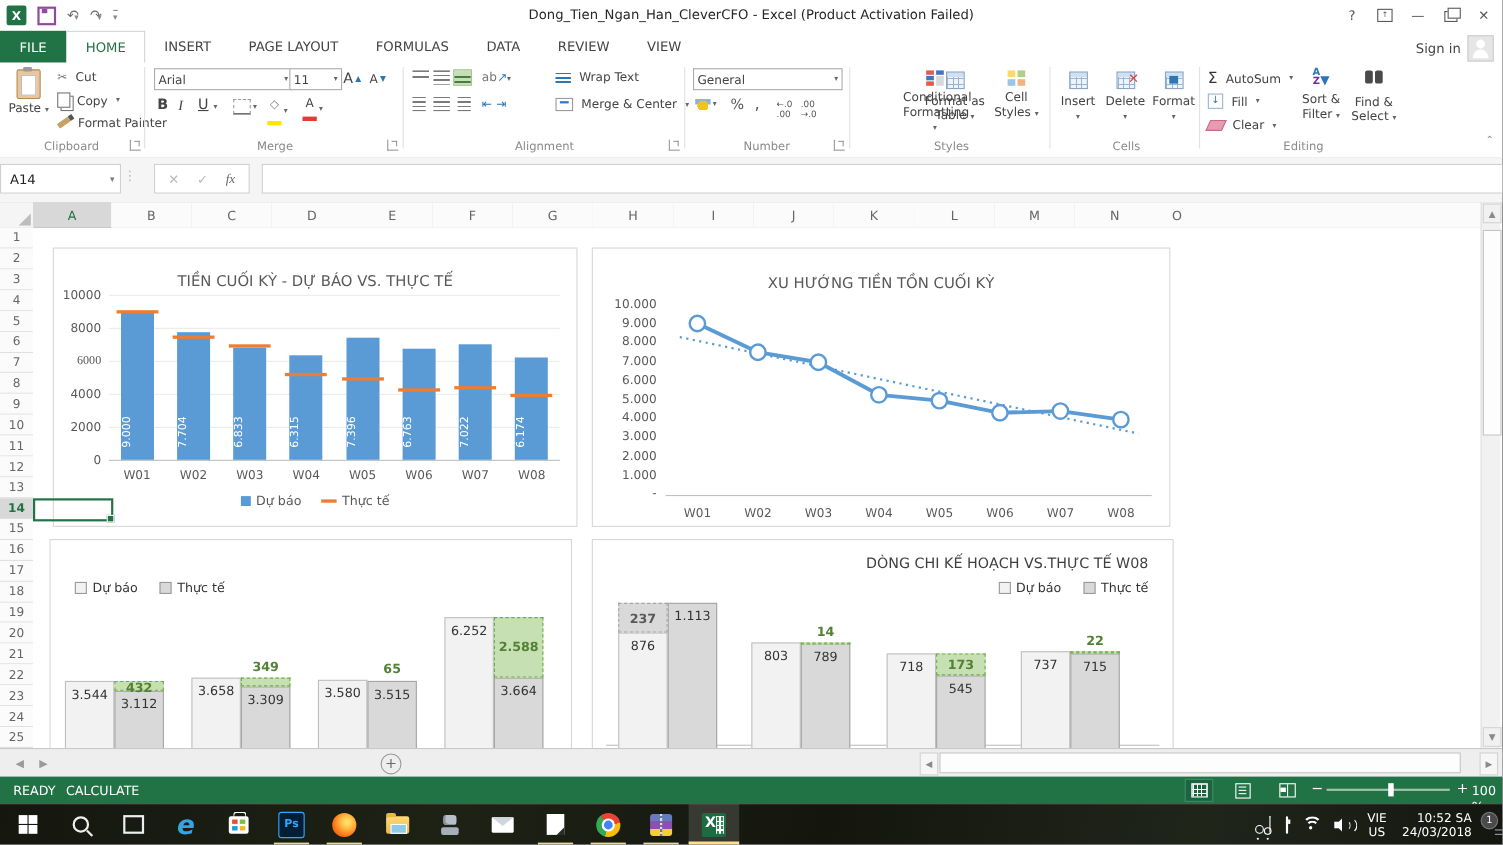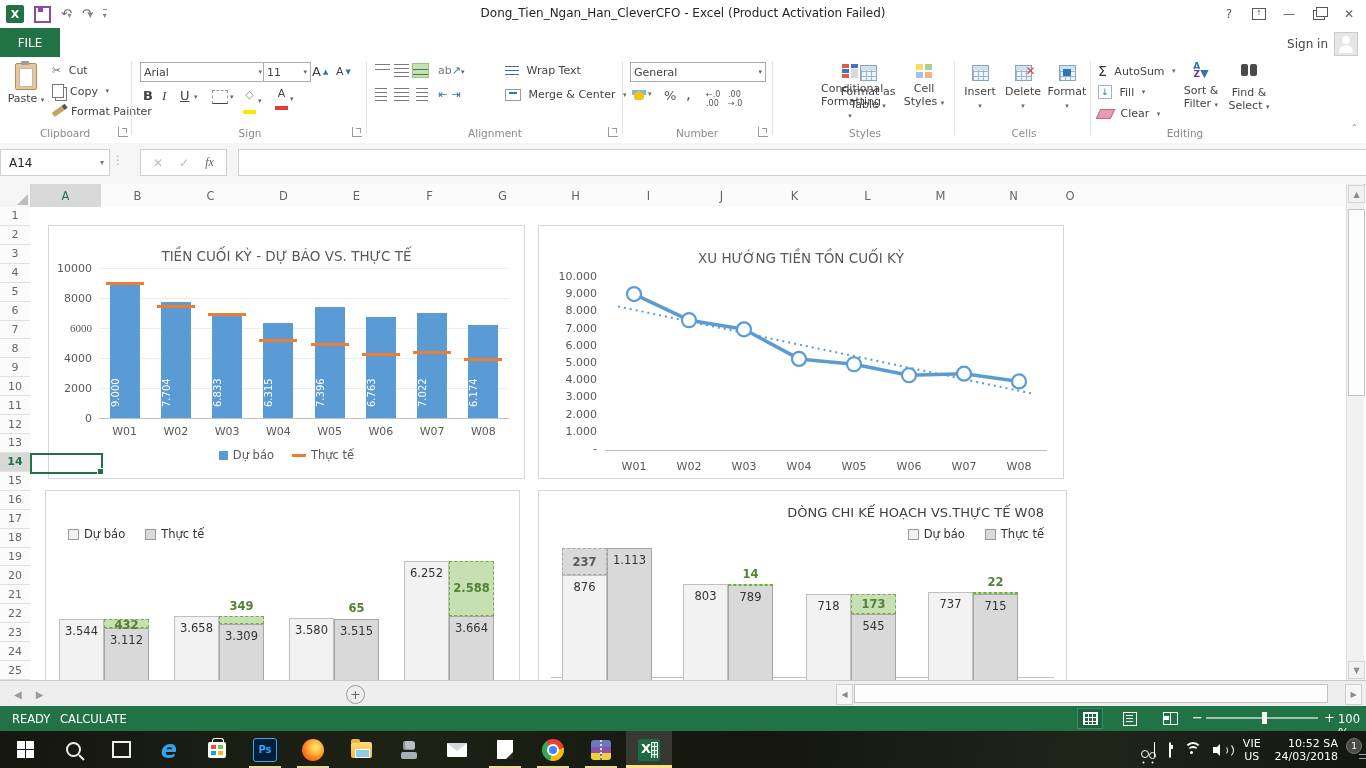--- a/index.html
+++ b/index.html
@@ -184,20 +184,29 @@
       <div class="winbtn">—</div>
       <div class="winbtn">
           <span class="restore"></span>
         </div>
       <div class="winbtn">✕</div>
     </div>
   </div>
 
   <div class="tabrow">
     <div class="file-tab">FILE</div>
+    <div class="rtabs" id="ribbon-tabs">
+        <div class="rtab active">HOME</div>
+        <div class="rtab">INSERT</div>
+        <div class="rtab">PAGE LAYOUT</div>
+        <div class="rtab">FORMULAS</div>
+        <div class="rtab">DATA</div>
+        <div class="rtab">REVIEW</div>
+        <div class="rtab">VIEW</div>
+      </div>
     <div class="signin">
       <span>Sign in</span>
       <span class="avatar"></span>
     </div>
   </div>
 
   <div class="ribbon">
 
     <div class="bigbtn" style="left:4px;">
       <div class="ic-clip"></div>
@@ -234,21 +243,21 @@
         <span class="caret">▾</span>
       </div>
     <div class="smallrow" style="left:243px;top:31px;">
         <span style="display:inline-block;text-align:center;"><span style="color:#8a8a8a;font-size:11px;">◇</span><br><span class="fillbar" style="background:#ffe600;margin-top:-4px;"></span></span>
         <span class="caret">▾</span>
       </div>
     <div class="smallrow" style="left:275px;top:31px;">
         <span style="display:inline-block;text-align:center;line-height:11px;"><span style="font-size:11px;color:#444;">A</span><br><span class="fillbar" style="background:#e53935;"></span></span>
         <span class="caret">▾</span>
       </div>
-    <div class="glabel" style="left:200px;width:100px;">Sign</div>
+    <div class="glabel" style="left:200px;width:100px;">Merge</div>
     <div class="launcher" style="left:352px;"></div>
     <div class="rdiv" style="left:366px;"></div>
 
     <div class="smallrow" style="left:375px;top:7px;gap:4px;">
       <span class="alni bars" style="background-size:100% 100%;background:repeating-linear-gradient(#7a7a7a 0 1.5px,transparent 1.5px 5px) top/100% 8px no-repeat;"></span>
       <span class="alni bars"></span>
       <span class="alni green" style="background-image:repeating-linear-gradient(#4a7a4a 0 1.5px,transparent 1.5px 5px);background-size:100% 8px;background-position:bottom;background-repeat:no-repeat;"></span>
       <span style="margin-left:6px;color:#777;">ab<span style="display:inline-block;transform:rotate(-45deg);color:#2e75b6;">→</span><span class="caret">▾</span></span>
     </div>
     <div class="smallrow" style="left:505px;top:7px;"><span style="width:14px;height:10px;display:inline-block;background:repeating-linear-gradient(#2e75b6 0 1.5px,transparent 1.5px 4px);"></span>&nbsp;<span>Wrap Text</span></div>

